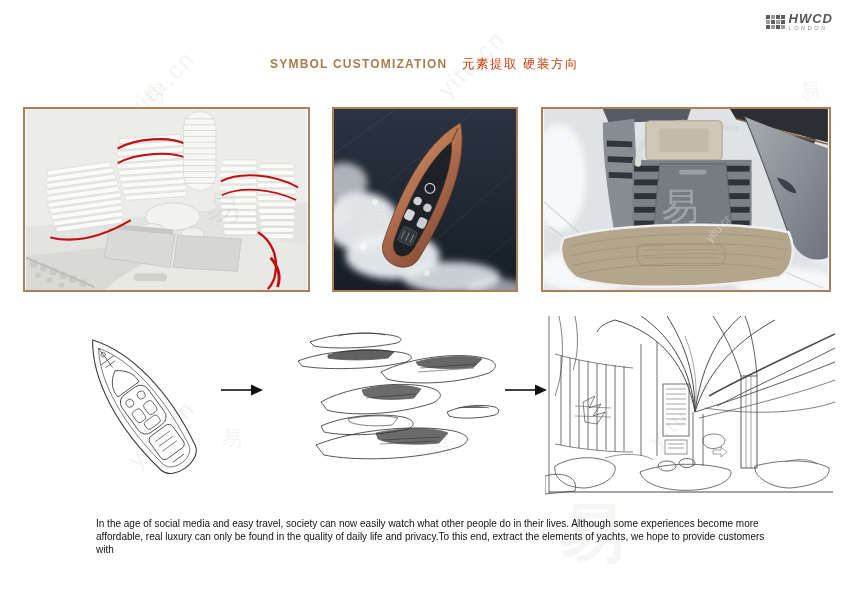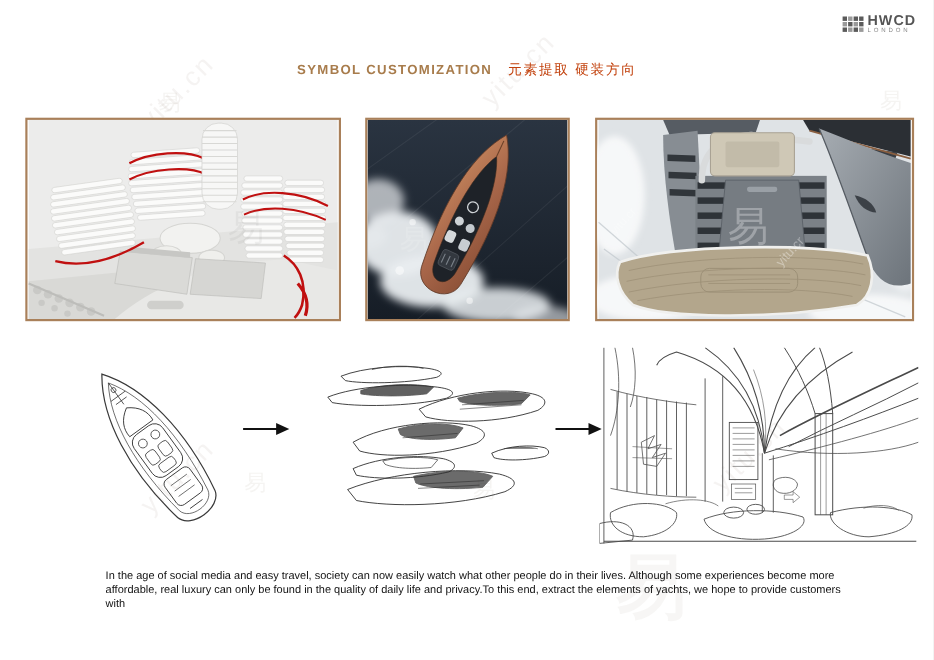--- a/index.html
+++ b/index.html
@@ -1,21 +1,21 @@
 <!DOCTYPE html>
 <html><head>
 <meta charset="utf-8">
 <style>
   html,body{margin:0;padding:0;background:#888;}
   .page{
     position:relative;width:849px;height:600px;background:#ffffff;
     font-family:"Liberation Sans",sans-serif;overflow:hidden;margin:0 auto;
   }
   
-  .logo{position:absolute;top:12px;right:16px;display:flex;align-items:center;gap:4px;}
+  .logo{position:absolute;top:12px;right:16px;display:flex;align-items:center;gap:4px;font-style:italic;}
   .logo-grid{display:grid;grid-template-columns:repeat(4,4px);grid-auto-rows:4px;gap:1px;}
   .logo-grid i{display:block;background:#5b5b5b;}
   .logo-grid i.lt{background:#9a9a9a;}
   .logo-text{line-height:1;}
   .logo-name{font-size:13px;font-weight:bold;color:#555;letter-spacing:1px;}
   .logo-city{font-size:5.5px;color:#8a8a8a;letter-spacing:2.6px;margin-top:1px;}
   
   .title{position:absolute;top:54px;left:0;right:0;text-align:center;white-space:nowrap;}
   .title .en{font-size:12px;color:#a87c4c;letter-spacing:1.2px;font-weight:bold;}
   .title .zh{font-size:12.5px;color:#c2410c;letter-spacing:1.5px;margin-left:10px;}

